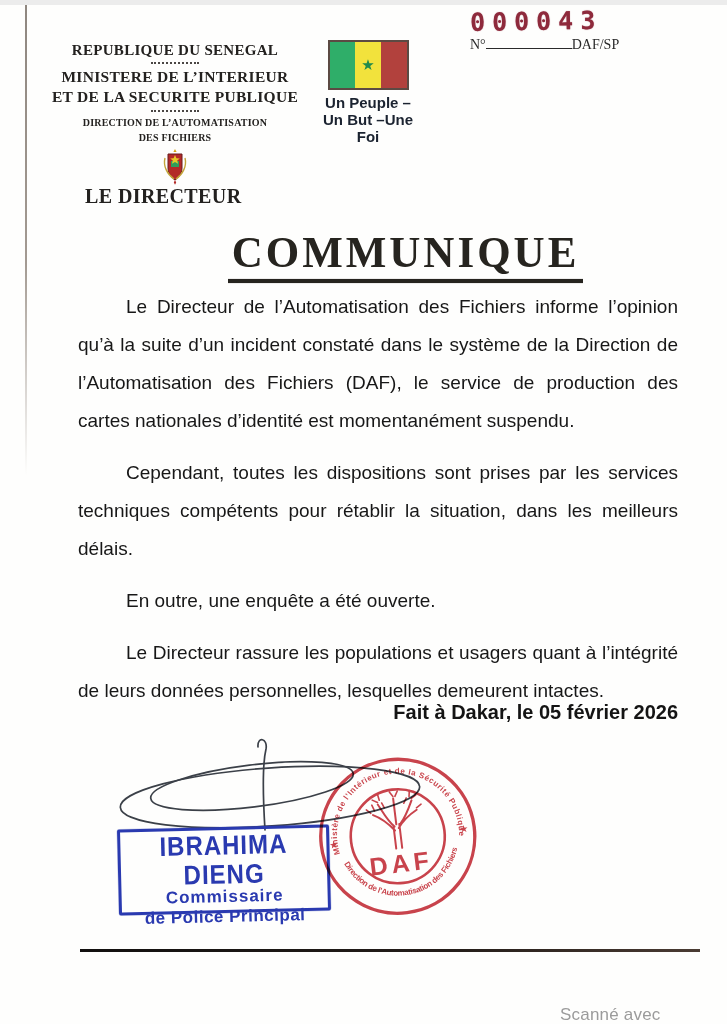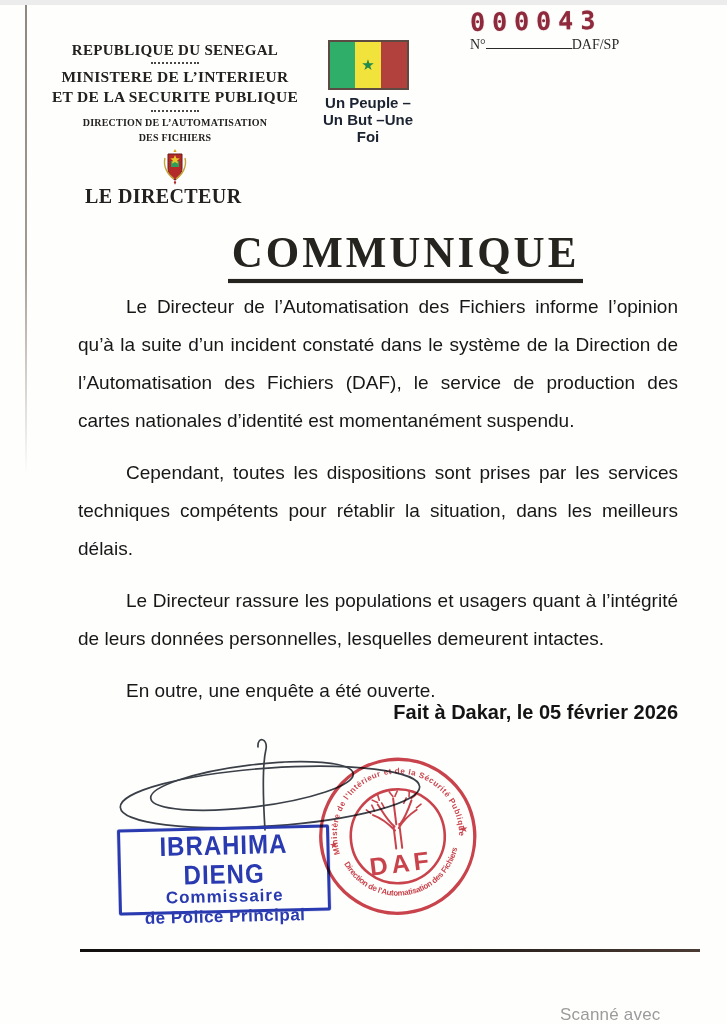--- a/index.html
+++ b/index.html
@@ -114,22 +114,22 @@
 
   <div class="abs director">LE DIRECTEUR</div>
 
   <div class="abs doc-title">
     <span>COMMUNIQUE</span>
   </div>
 
   <div class="abs body-text">
     <p>Le Directeur de l’Automatisation des Fichiers informe l’opinion qu’à la suite d’un incident constaté dans le système de la Direction de l’Automatisation des Fichiers (DAF), le service de production des cartes nationales d’identité est momentanément suspendu.</p>
     <p>Cependant, toutes les dispositions sont prises par les services techniques compétents pour rétablir la situation, dans les meilleurs délais.</p>
+    <p>En outre, une enquête a été ouverte.</p>
     <p>Le Directeur rassure les populations et usagers quant à l’intégrité de leurs données personnelles, lesquelles demeurent intactes.</p>
-    <p>En outre, une enquête a été ouverte.</p>
   </div>
 
   <div class="abs dateline">Fait à Dakar, le 05 février 2026</div>
 
   <div class="abs sig-svg">
     <svg width="380" height="102" viewBox="0 0 380 102">
       <g fill="none" stroke="#3b4048" stroke-width="1.7" stroke-linecap="round">
         <ellipse cx="210" cy="61" rx="150" ry="29" transform="rotate(-4 210 61)"></ellipse>
         <ellipse cx="192" cy="50" rx="102" ry="21" transform="rotate(-7 192 50)"></ellipse>
         <path d="M205,94 C203,62 202,30 206,13 C208,2 197,0 198,11"></path>

